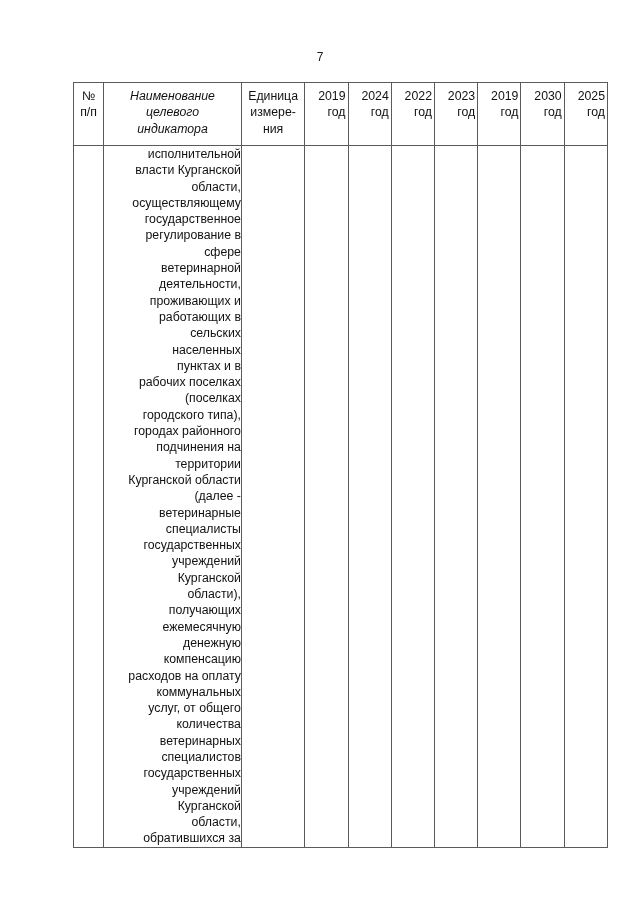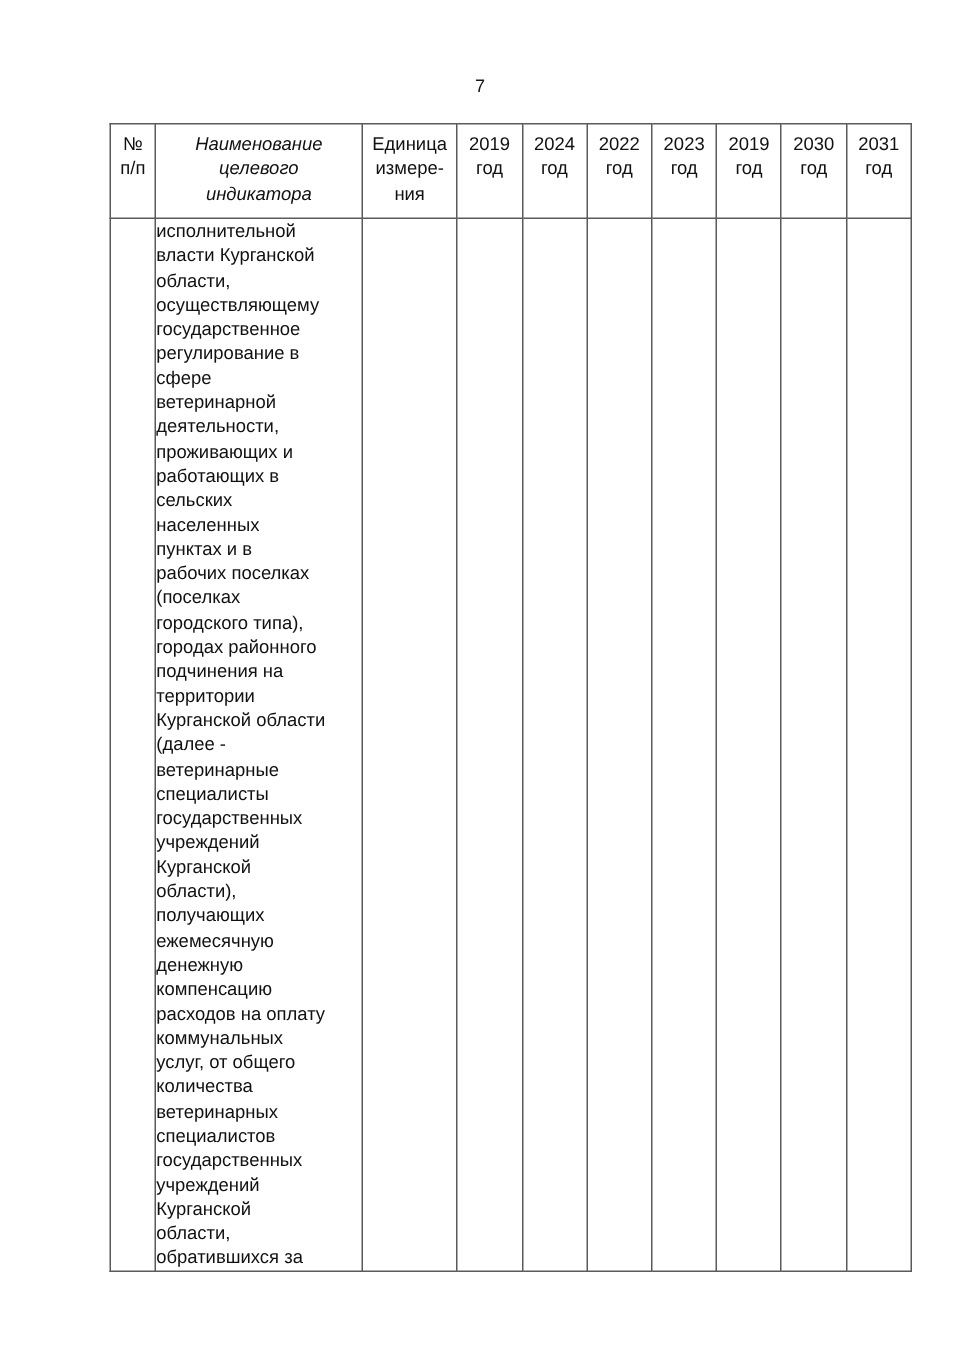--- a/index.html
+++ b/index.html
@@ -49,42 +49,42 @@
   
   .hdr td {
     text-align: center;
     vertical-align: top;
     padding: 5px 2px 6px 2px;
     height: 51px;
   }
   .hdr .num-col      { width: 30px; }
   .hdr .name-col     { width: 137px; font-style: italic; }
   .hdr .unit-col     { width: 63px; }
-  .hdr .year-col     { width: 43px; }
+  .hdr .year-col     { width: 43px; text-align: right; }
 
   .hdr-text {
     display: block;
     white-space: pre-line;
   }
 
   
   .body-row td {
     height: 692px;
   }
   .cell-num   { width: 30px; }
   .cell-name  { width: 137px; padding: 4px 3px 0 5px; }
   .cell-unit  { width: 63px; }
   .cell-year  { width: 43px; }
 
   .wrapped-text {
     display: block;
     white-space: pre-line;
     font-size: 12.3px;
     line-height: 16.3px;
-    text-align: left;
+    text-align: right;
   }
 </style>
 </head>
 <body>
 
 <div class="page-number">7</div>
 
 <table class="doc-table">
   <colgroup>
     <col style="width:30px">
@@ -132,21 +132,21 @@
       </td>
       <td class="year-col">
         <span class="hdr-text">2019
 год</span>
       </td>
       <td class="year-col">
         <span class="hdr-text">2030
 год</span>
       </td>
       <td class="year-col">
-        <span class="hdr-text">2031
+        <span class="hdr-text">2025
 год</span>
       </td>
     </tr>
 
     <tr class="body-row">
       <td class="cell-num">
         <span></span>
       </td>
       <td class="cell-name">
         <span class="wrapped-text">исполнительной

